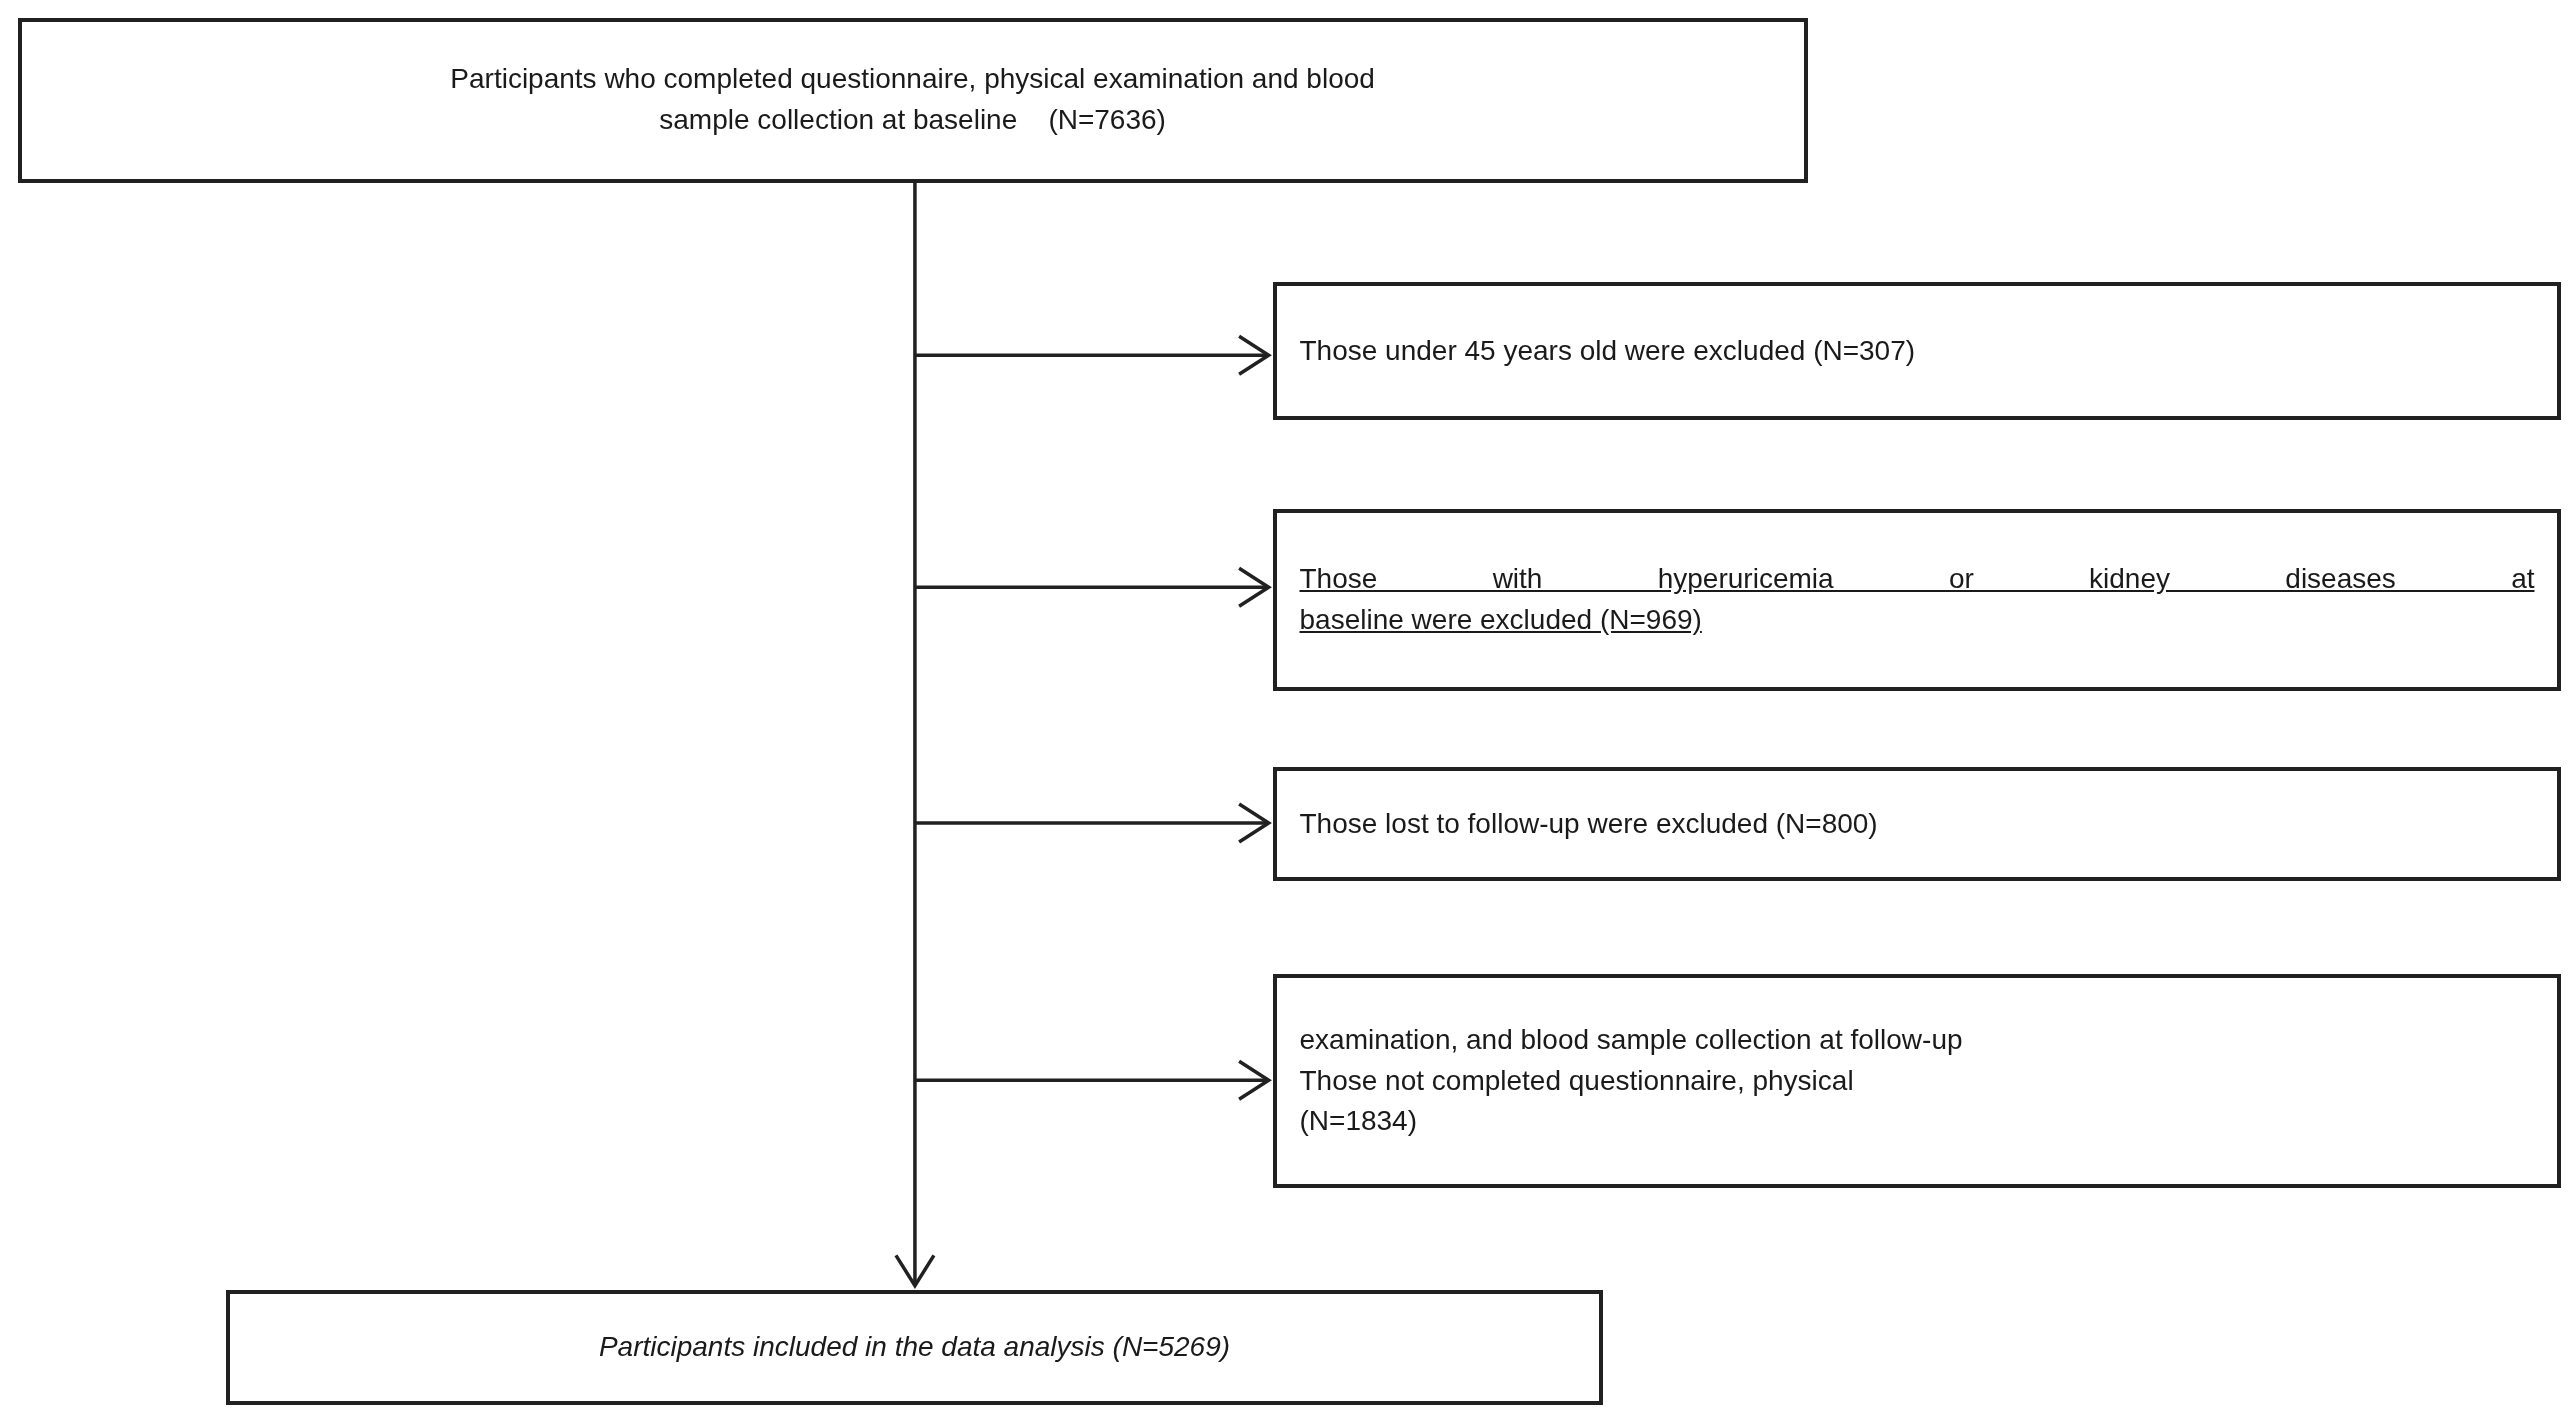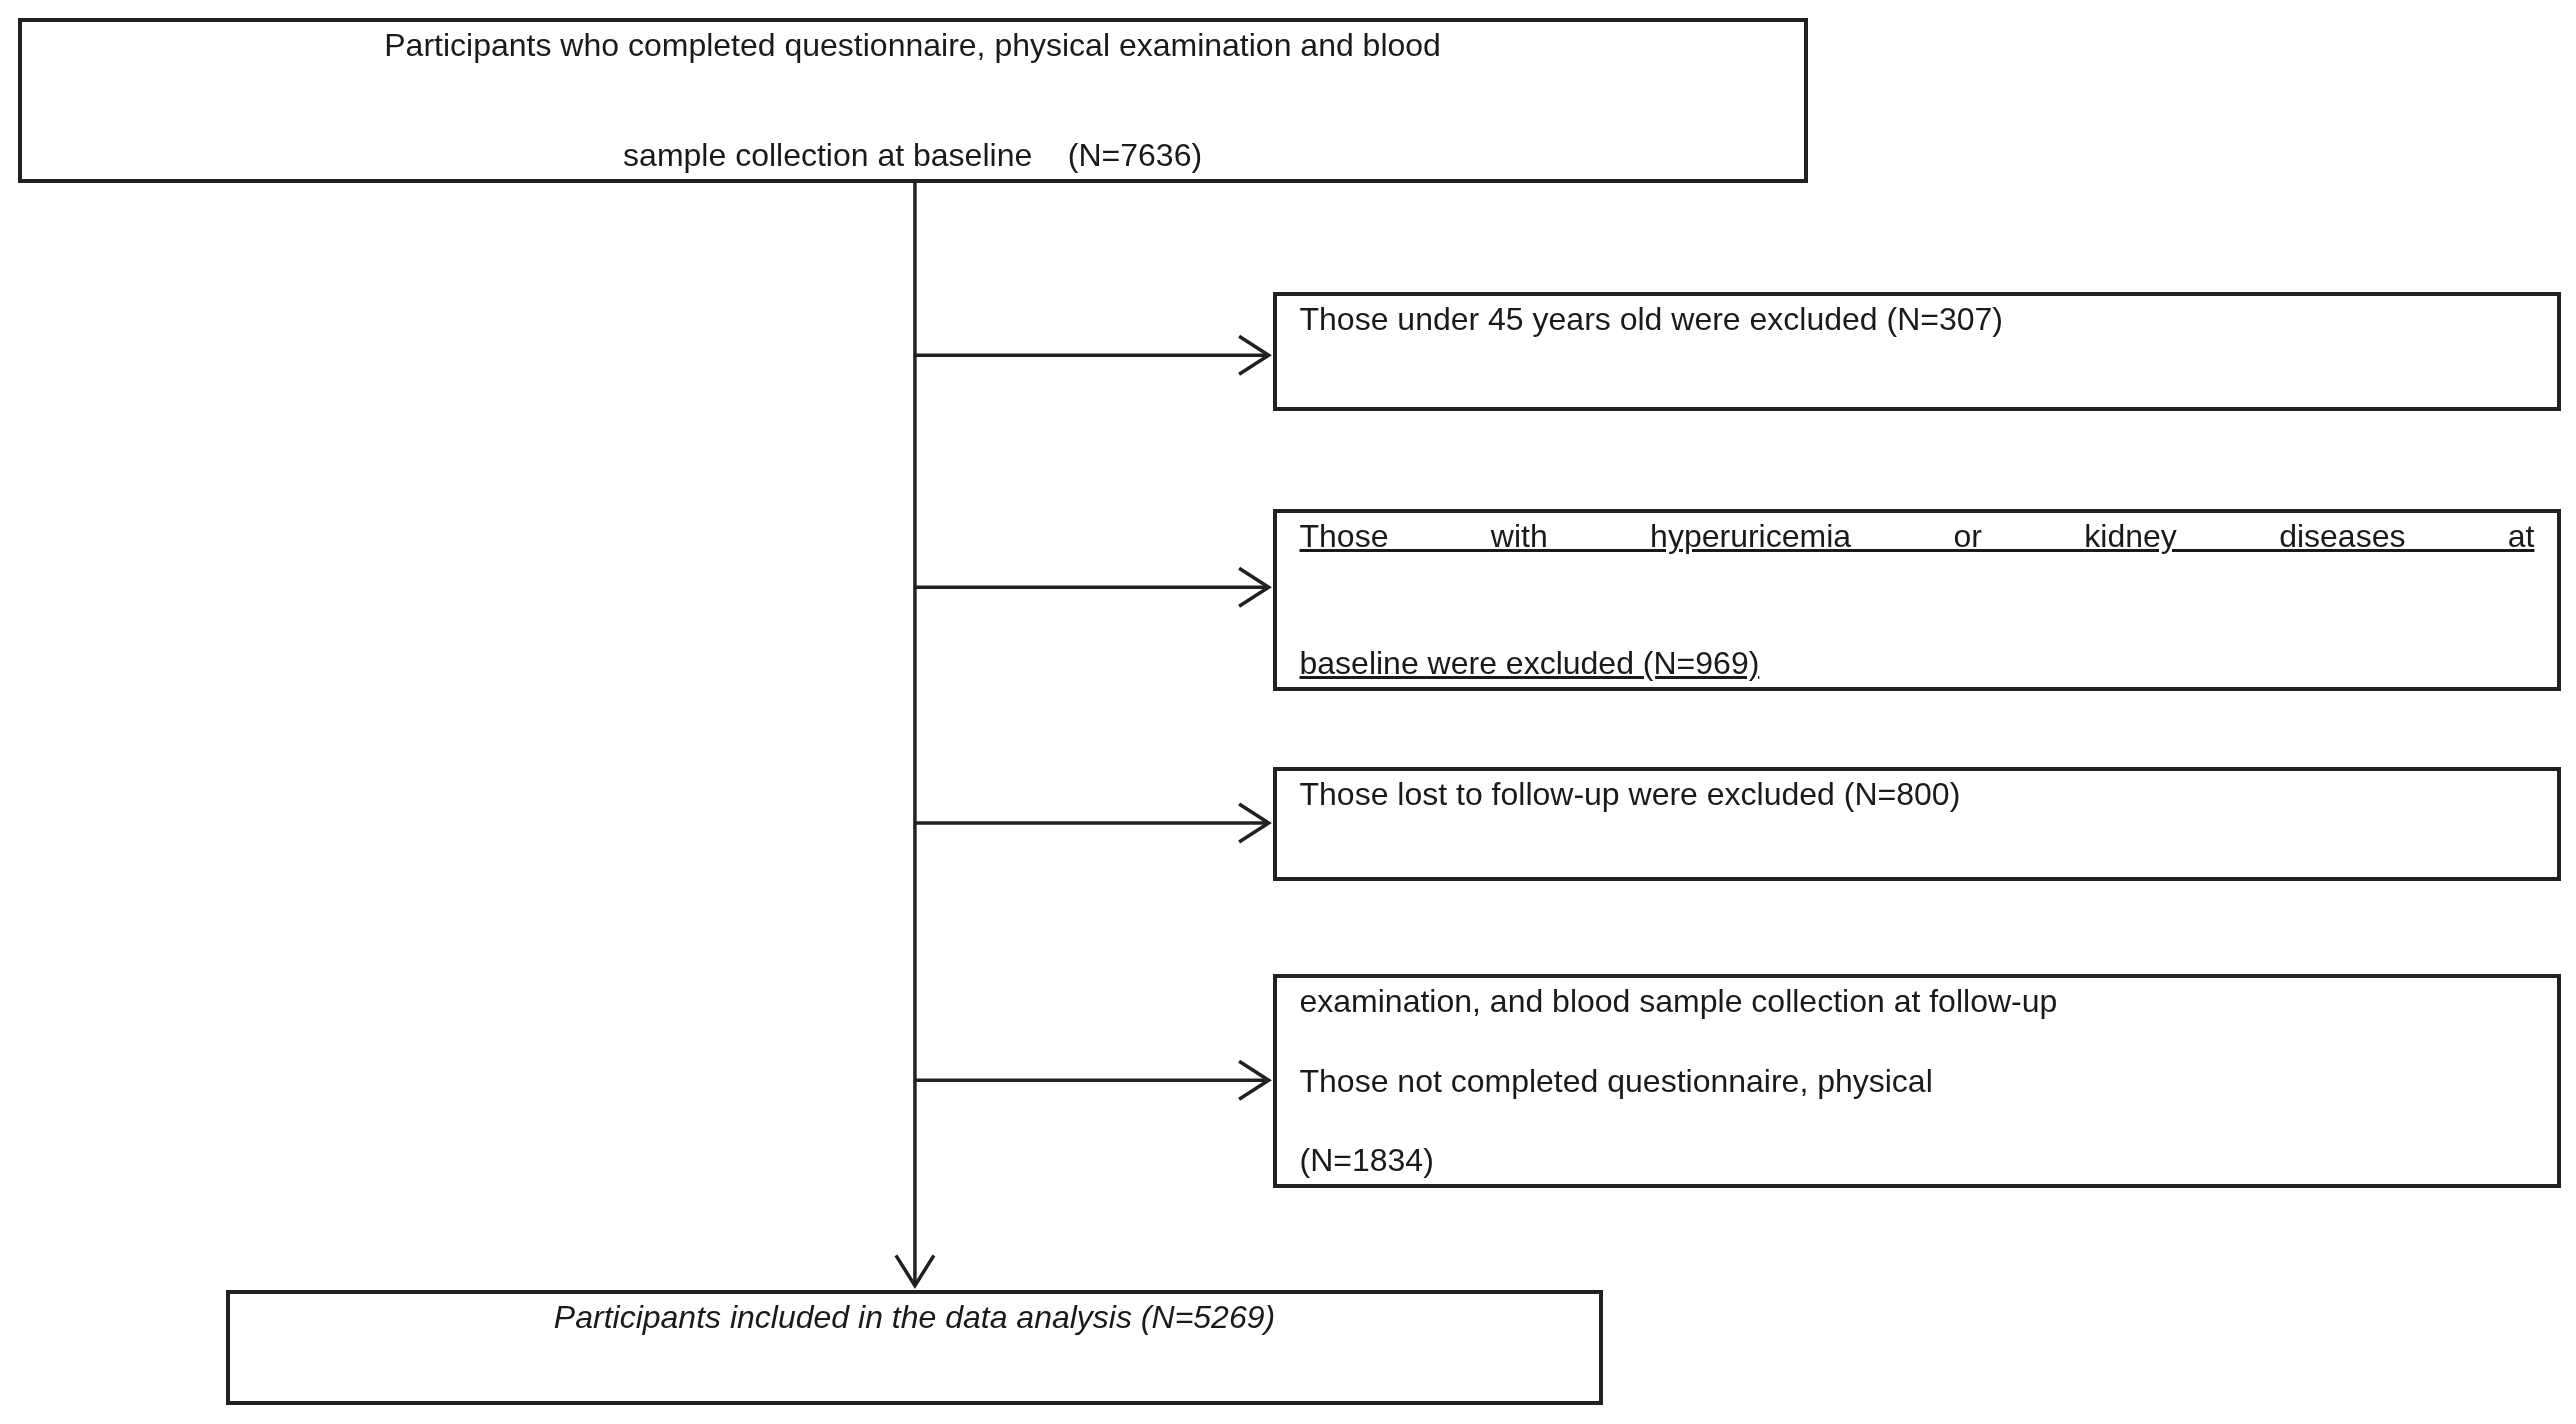--- a/index.html
+++ b/index.html
@@ -13,25 +13,25 @@
     height: 1425px;
     background: #ffffff;
     font-family: "Liberation Sans", "DejaVu Sans", sans-serif;
     color: #1a1a1a;
   }
   .box {
     position: absolute;
     box-sizing: border-box;
     border: 4.2px solid #212121;
     background: #ffffff;
-    font-size: 32px;
+    font-size: 28px;
     line-height: 1.46;
     display: flex;
     flex-direction: column;
-    justify-content: space-between;
+    justify-content: center;
   }
   .box .line {
     white-space: pre;
   }
   .center-text {
     text-align: center;
   }
   .left-text {
     text-align: left;
   }
@@ -44,21 +44,21 @@
     top: 17.6px;
     width: 1790px;
     height: 165px;
     padding: 0 17.6px;
   }
   .excl {
     left: 1273px;
     width: 1288px;
     padding: 0 22.5px;
   }
-  #excl-box-1 { top: 292px;  height: 119px; }
+  #excl-box-1 { top: 282px;  height: 138px; }
   #excl-box-2 { top: 509px;  height: 182px; text-decoration: underline; }
   #excl-box-3 { top: 767px; height: 114px; }
   #excl-box-4 { top: 974px; height: 214px; }
   #bottom-box {
     left: 226px;
     top: 1290px;
     width: 1377px;
     height: 115px;
     padding: 0 17.6px;
     font-style: italic;

